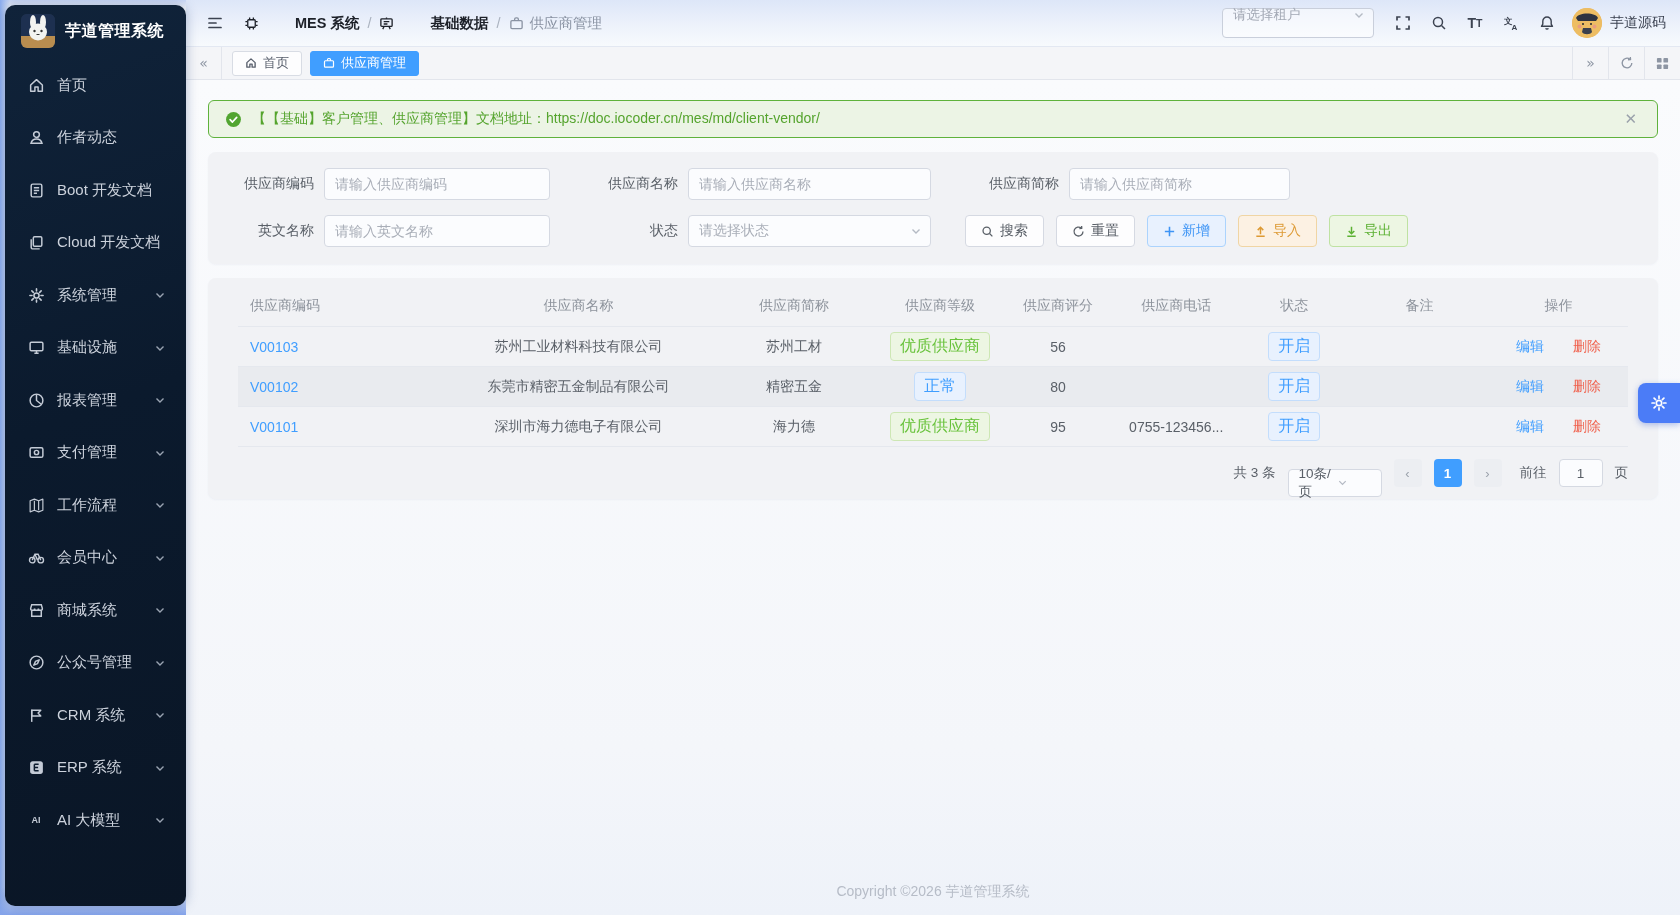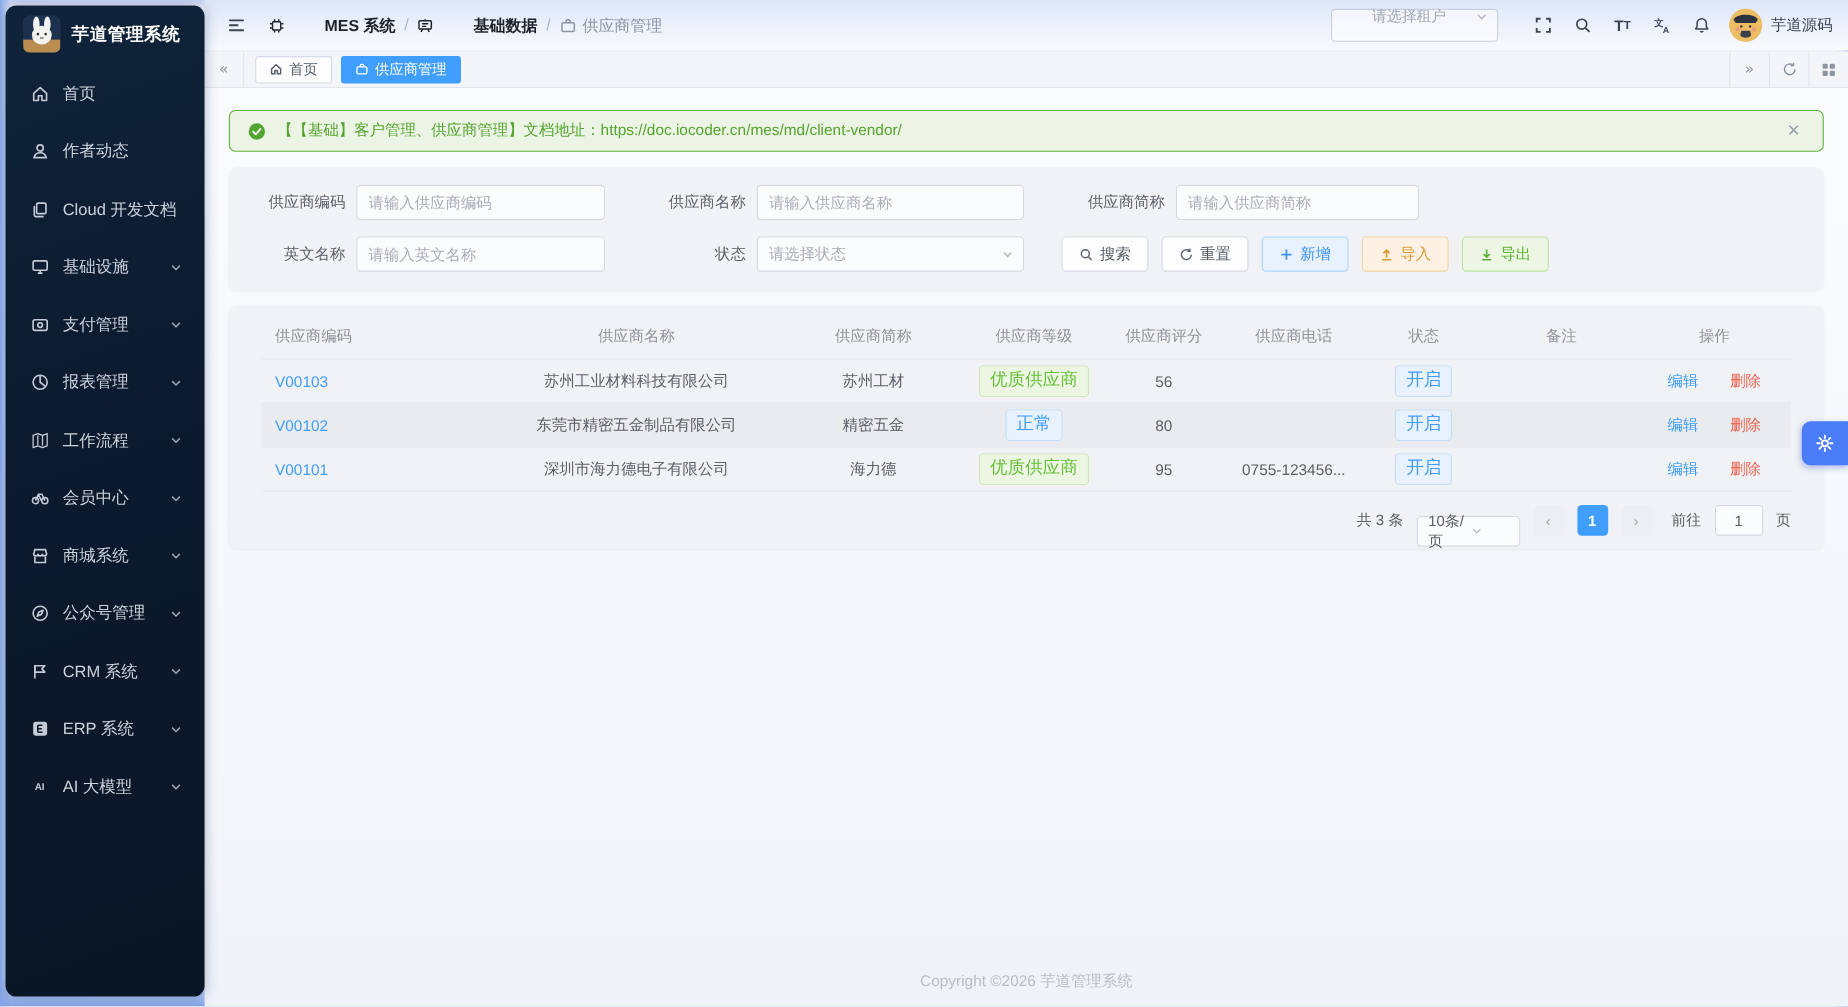--- a/index.html
+++ b/index.html
@@ -48,21 +48,21 @@
   }
   .icon-btn { width:30px; height:30px; display:flex; align-items:center; justify-content:center; color:#3c4351; cursor:pointer; border-radius:4px; }
   .crumbs { display:flex; align-items:center; gap:8px; margin-left:8px; font-size:14.5px; }
   .crumb { display:flex; align-items:center; gap:6px; cursor:pointer; }
   .crumb.strong { color:#1d2129; font-weight:bold;gap:36px; }
   .crumb.muted { color:#8a93a3; font-weight:normal; }
   .crumb-sep { color:#aab2bf; }
   .topbar-spacer { flex:1; }
   .tenant-select {
     width:152px; height:30px; border:1px solid #c9cfdb; border-radius:4px; background:rgba(255,255,255,.55);
-    display:flex; align-items:center; padding:0 8px 16px 10px; color:#a2a8b4; font-size:13.5px; cursor:pointer; margin-right:20px;text-align:center;
+    display:flex; align-items:center; padding:0 8px 16px 10px; color:#a2a8b4; font-size:13.5px; cursor:pointer; margin-right:8px;
   }
   .tenant-select .ts-text { flex:1; }
   .user-chip { display:flex; align-items:center; gap:8px; margin-left:4px; cursor:pointer; }
   .avatar { width:30px; height:30px; border-radius:50%; overflow:hidden; background:#e9b65f; }
   .user-name { font-size:14px; color:#3a4150; }
 
   .tabbar {
     height:33px; background:#f4f5f8; border-bottom:1px solid #e2e5ec; display:flex; align-items:stretch; flex:0 0 auto;
   }
   .tab-nav { width:36px; display:flex; align-items:center; justify-content:center; color:#8d95a3; border-right:1px solid #e2e5ec; cursor:pointer; font-size:14px; }
@@ -193,70 +193,93 @@
     <div class="menu-item">
       <span class="mi-icon">
           <svg width="17" height="17" viewBox="0 0 16 16" fill="none" stroke="currentColor" stroke-width="1.4">
             <circle cx="8" cy="5.2" r="2.7"></circle>
             <path d="M2.8 13.5c.6-2.8 2.6-4.2 5.2-4.2s4.6 1.4 5.2 4.2z"></path>
           </svg>
         </span>
       <span class="mi-label">作者动态</span>
     </div>
 
+    <div class="menu-item">
+      <span class="mi-icon">
+          <svg width="17" height="17" viewBox="0 0 16 16" fill="none" stroke="currentColor" stroke-width="1.4">
+            <rect x="3" y="2" width="10" height="12" rx="1.5"></rect>
+            <path d="M5.5 5.5h5M5.5 8h5M5.5 10.5h3"></path>
+          </svg>
+        </span>
+      <span class="mi-label">Boot 开发文档</span>
+    </div>
 
     <div class="menu-item">
       <span class="mi-icon">
           <svg width="17" height="17" viewBox="0 0 16 16" fill="none" stroke="currentColor" stroke-width="1.4">
             <rect x="5" y="2.5" width="8" height="9" rx="1.2"></rect>
             <path d="M3 5v7.5A1.5 1.5 0 0 0 4.5 14H11"></path>
           </svg>
         </span>
       <span class="mi-label">Cloud 开发文档</span>
     </div>
 
+    <div class="menu-item">
+      <span class="mi-icon">
+          <svg width="17" height="17" viewBox="0 0 16 16" fill="none" stroke="currentColor" stroke-width="1.5" stroke-linecap="round">
+            <circle cx="8" cy="8" r="2.4"></circle>
+            <path d="M12.2 8h2M1.8 8h2M8 12.2v2M8 1.8v2M10.97 10.97l1.41 1.41M3.62 3.62l1.41 1.41M10.97 5.03l1.41-1.41M3.62 12.38l1.41-1.41"></path>
+          </svg>
+        </span>
+      <span class="mi-label">系统管理</span>
+      <span class="mi-arrow">
+          <svg width="12" height="12" viewBox="0 0 12 12" fill="none" stroke="currentColor" stroke-width="1.4">
+            <path d="M2.5 4.5 6 8l3.5-3.5"></path>
+          </svg>
+        </span>
+    </div>
 
     <div class="menu-item">
       <span class="mi-icon">
           <svg width="17" height="17" viewBox="0 0 16 16" fill="none" stroke="currentColor" stroke-width="1.4">
             <rect x="2" y="3" width="12" height="8" rx="1.2"></rect>
             <path d="M6 13.5h4M8 11v2.5"></path>
           </svg>
         </span>
       <span class="mi-label">基础设施</span>
       <span class="mi-arrow">
           <svg width="12" height="12" viewBox="0 0 12 12" fill="none" stroke="currentColor" stroke-width="1.4">
             <path d="M2.5 4.5 6 8l3.5-3.5"></path>
           </svg>
         </span>
     </div>
 
     <div class="menu-item">
       <span class="mi-icon">
           <svg width="17" height="17" viewBox="0 0 16 16" fill="none" stroke="currentColor" stroke-width="1.4">
+            <circle cx="8" cy="8" r="6"></circle>
+            <path d="M8 2v6l4.5 3.5"></path>
+          </svg>
+        </span>
+      <span class="mi-label">报表管理</span>
+      <span class="mi-arrow">
+          <svg width="12" height="12" viewBox="0 0 12 12" fill="none" stroke="currentColor" stroke-width="1.4">
+            <path d="M2.5 4.5 6 8l3.5-3.5"></path>
+          </svg>
+        </span>
+    </div>
+
+    <div class="menu-item">
+      <span class="mi-icon">
+          <svg width="17" height="17" viewBox="0 0 16 16" fill="none" stroke="currentColor" stroke-width="1.4">
             <rect x="2" y="3.5" width="12" height="9" rx="1.5"></rect>
             <circle cx="8" cy="8" r="2"></circle>
           </svg>
         </span>
       <span class="mi-label">支付管理</span>
-      <span class="mi-arrow">
-          <svg width="12" height="12" viewBox="0 0 12 12" fill="none" stroke="currentColor" stroke-width="1.4">
-            <path d="M2.5 4.5 6 8l3.5-3.5"></path>
-          </svg>
-        </span>
-    </div>
-
-    <div class="menu-item">
-      <span class="mi-icon">
-          <svg width="17" height="17" viewBox="0 0 16 16" fill="none" stroke="currentColor" stroke-width="1.4">
-            <circle cx="8" cy="8" r="6"></circle>
-            <path d="M8 2v6l4.5 3.5"></path>
-          </svg>
-        </span>
-      <span class="mi-label">报表管理</span>
       <span class="mi-arrow">
           <svg width="12" height="12" viewBox="0 0 12 12" fill="none" stroke="currentColor" stroke-width="1.4">
             <path d="M2.5 4.5 6 8l3.5-3.5"></path>
           </svg>
         </span>
     </div>
 
     <div class="menu-item">
       <span class="mi-icon">
           <svg width="17" height="17" viewBox="0 0 16 16" fill="currentColor">

